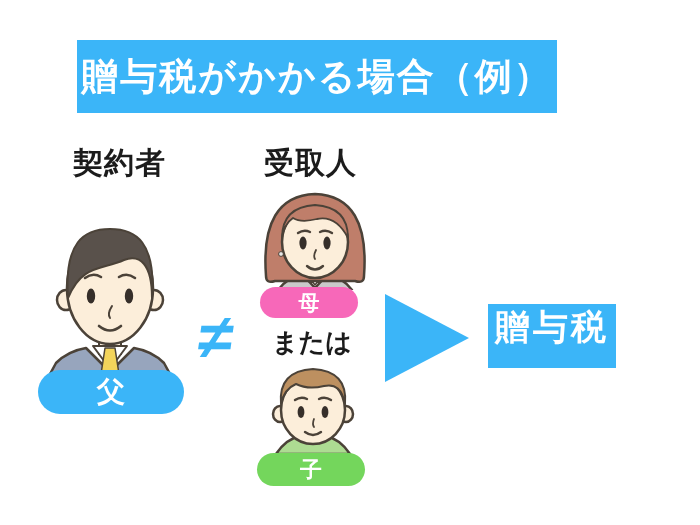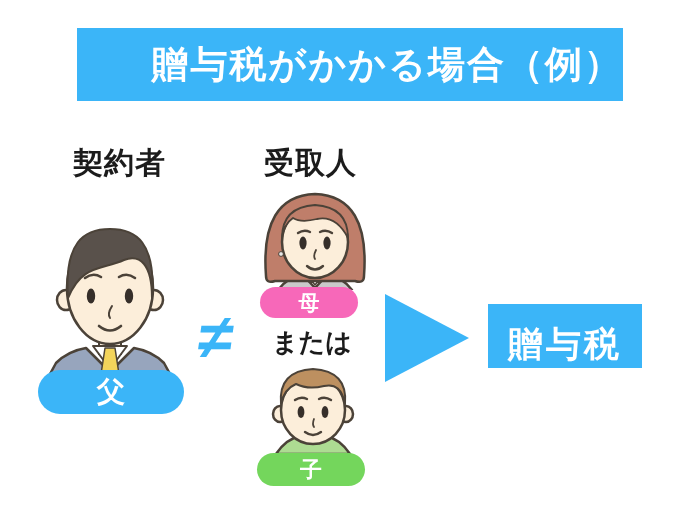--- a/index.html
+++ b/index.html
@@ -1,23 +1,23 @@
 <!DOCTYPE html>
 <html style="--accent-blue: #3BB5F8; --pink: #F768B9; --green: #74D65C; --text-black: #1B1B1B;"><head>
 <meta charset="utf-8">
 <style>
   html,body{margin:0;padding:0;background:#ffffff;}
   .canvas{
     position:relative;width:700px;height:525px;background:#ffffff;overflow:hidden;
     font-family:"Liberation Sans","DejaVu Sans",sans-serif;
   }
   .banner{
-    position:absolute;left:77px;top:28px;width:546px;height:73px;
+    position:absolute;left:77px;top:40px;width:480px;height:73px;
     background:var(--accent-blue,#3BB5F8);
-    display:flex;align-items:center;justify-content:flex-end;
+    display:flex;align-items:center;justify-content:center;
   }
   .banner span{
     color:#ffffff;font-size:37px;font-weight:bold;letter-spacing:2px;white-space:nowrap;
   }
   .col-label{
     position:absolute;font-size:30px;font-weight:bold;color:var(--text-black,#1B1B1B);
     letter-spacing:1px;white-space:nowrap;
   }
   .col-label.contractor{left:73px;top:143px;}
   .col-label.beneficiary{left:264px;top:143px;}
@@ -44,23 +44,23 @@
   .or-text{
     position:absolute;left:272px;top:325px;font-size:26px;font-weight:bold;
     color:var(--text-black,#1B1B1B);white-space:nowrap;
   }
   .arrow{
     position:absolute;left:385px;top:294px;width:0;height:0;
     border-top:44px solid transparent;border-bottom:44px solid transparent;
     border-left:84px solid var(--accent-blue,#3BB5F8);
   }
   .result-box{
-    position:absolute;left:488px;top:304px;width:154px;height:64px;
+    position:absolute;left:488px;top:304px;width:128px;height:64px;
     background:var(--accent-blue,#3BB5F8);
-    display:flex;align-items:flex-end;justify-content:center;
+    display:flex;align-items:flex-start;justify-content:center;
   }
   .result-box span{color:#ffffff;font-size:35px;font-weight:bold;letter-spacing:3px;white-space:nowrap;}
 </style>
 </head>
 <body>
 
 <div class="canvas">
 
   <div class="banner">
     <span>贈与税がかかる場合（例）</span>

